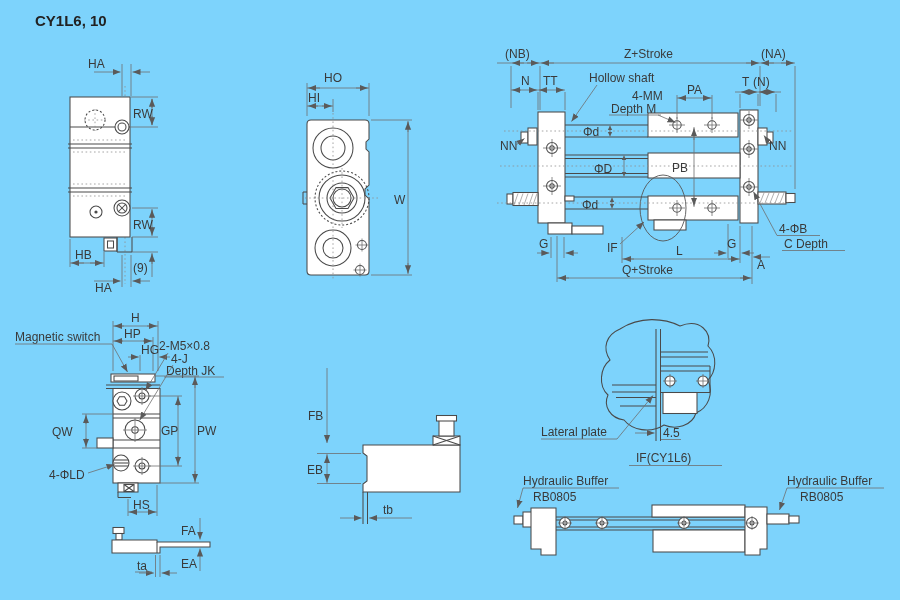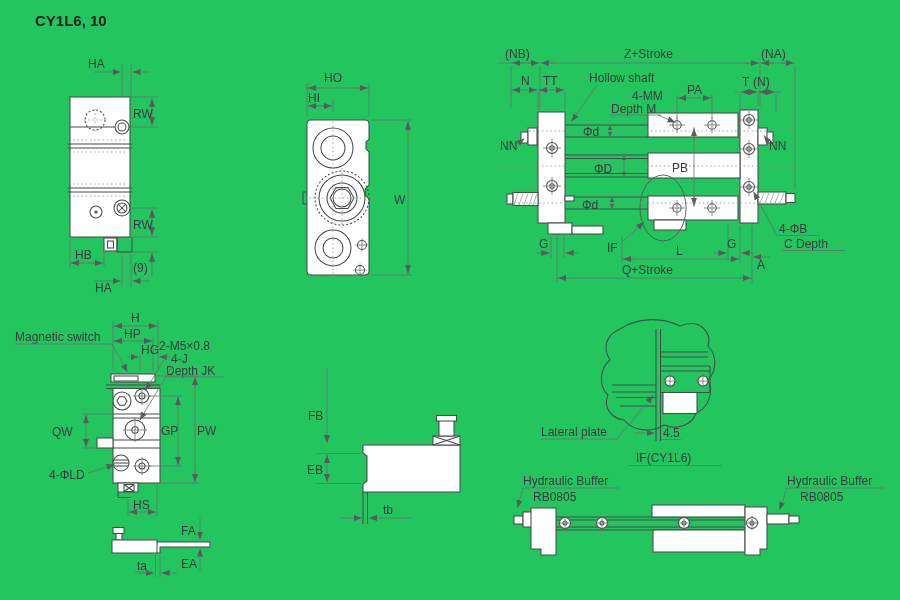--- a/index.html
+++ b/index.html
@@ -1,16 +1,16 @@
 <!DOCTYPE html>
 <html><head>
 <meta charset="utf-8">
 <style>
   html,body{margin:0;padding:0;background:#ffffff;}
-  .page{width:900px;height:600px;background:#22c55e;position:relative;overflow:hidden;}
+  .page{width:900px;height:600px;background:#7dd3fc;position:relative;overflow:hidden;}
   svg{display:block;}
   text{fill:#3a3a3a;font-family:"Liberation Sans",sans-serif;font-size:12px;}
   .ttl{font-size:15px;font-weight:bold;fill:#222222;}
   .ln{stroke:#4a4a4a;stroke-width:1.05;fill:none;}
   .fw{stroke:#4a4a4a;stroke-width:1.05;fill:#ffffff;}
   .dim{stroke:#6e6e6e;stroke-width:0.8;fill:none;}
   .cl{stroke:#909090;stroke-width:0.8;fill:none;stroke-dasharray:1.6,2.6;}
   .hz{stroke:#7a7a7a;stroke-width:0.6;fill:none;}
 </style>
 </head>

